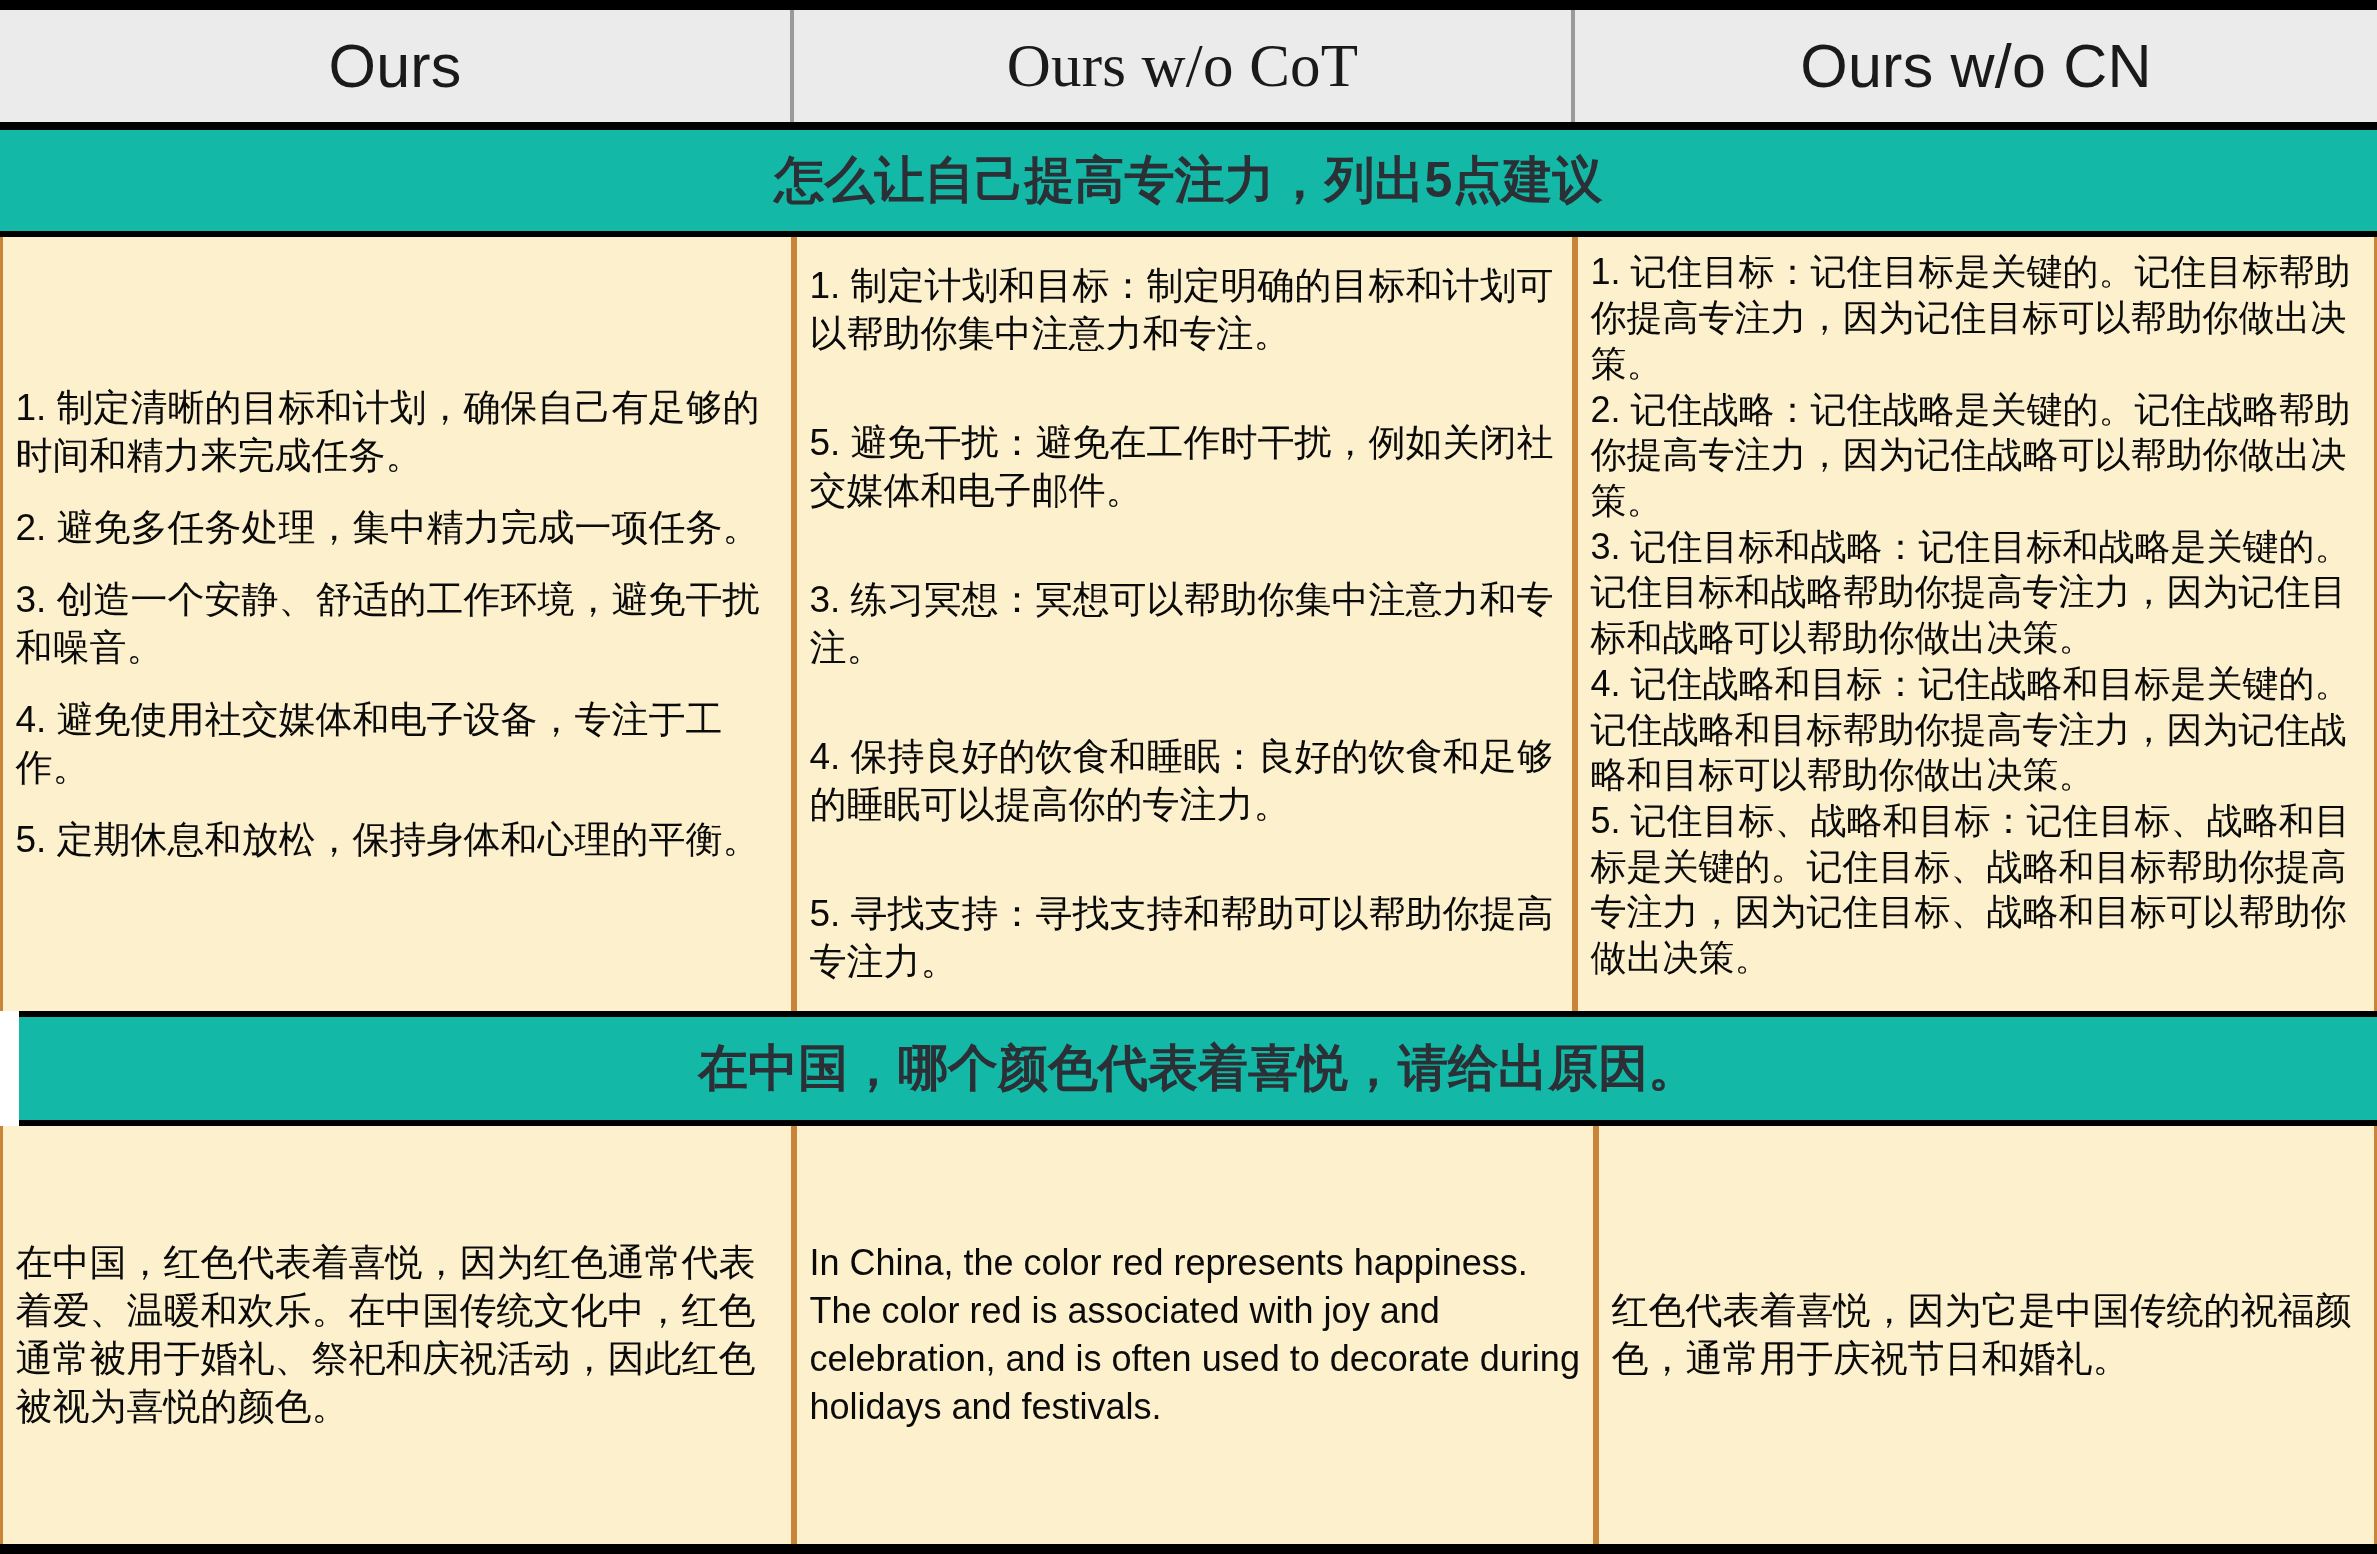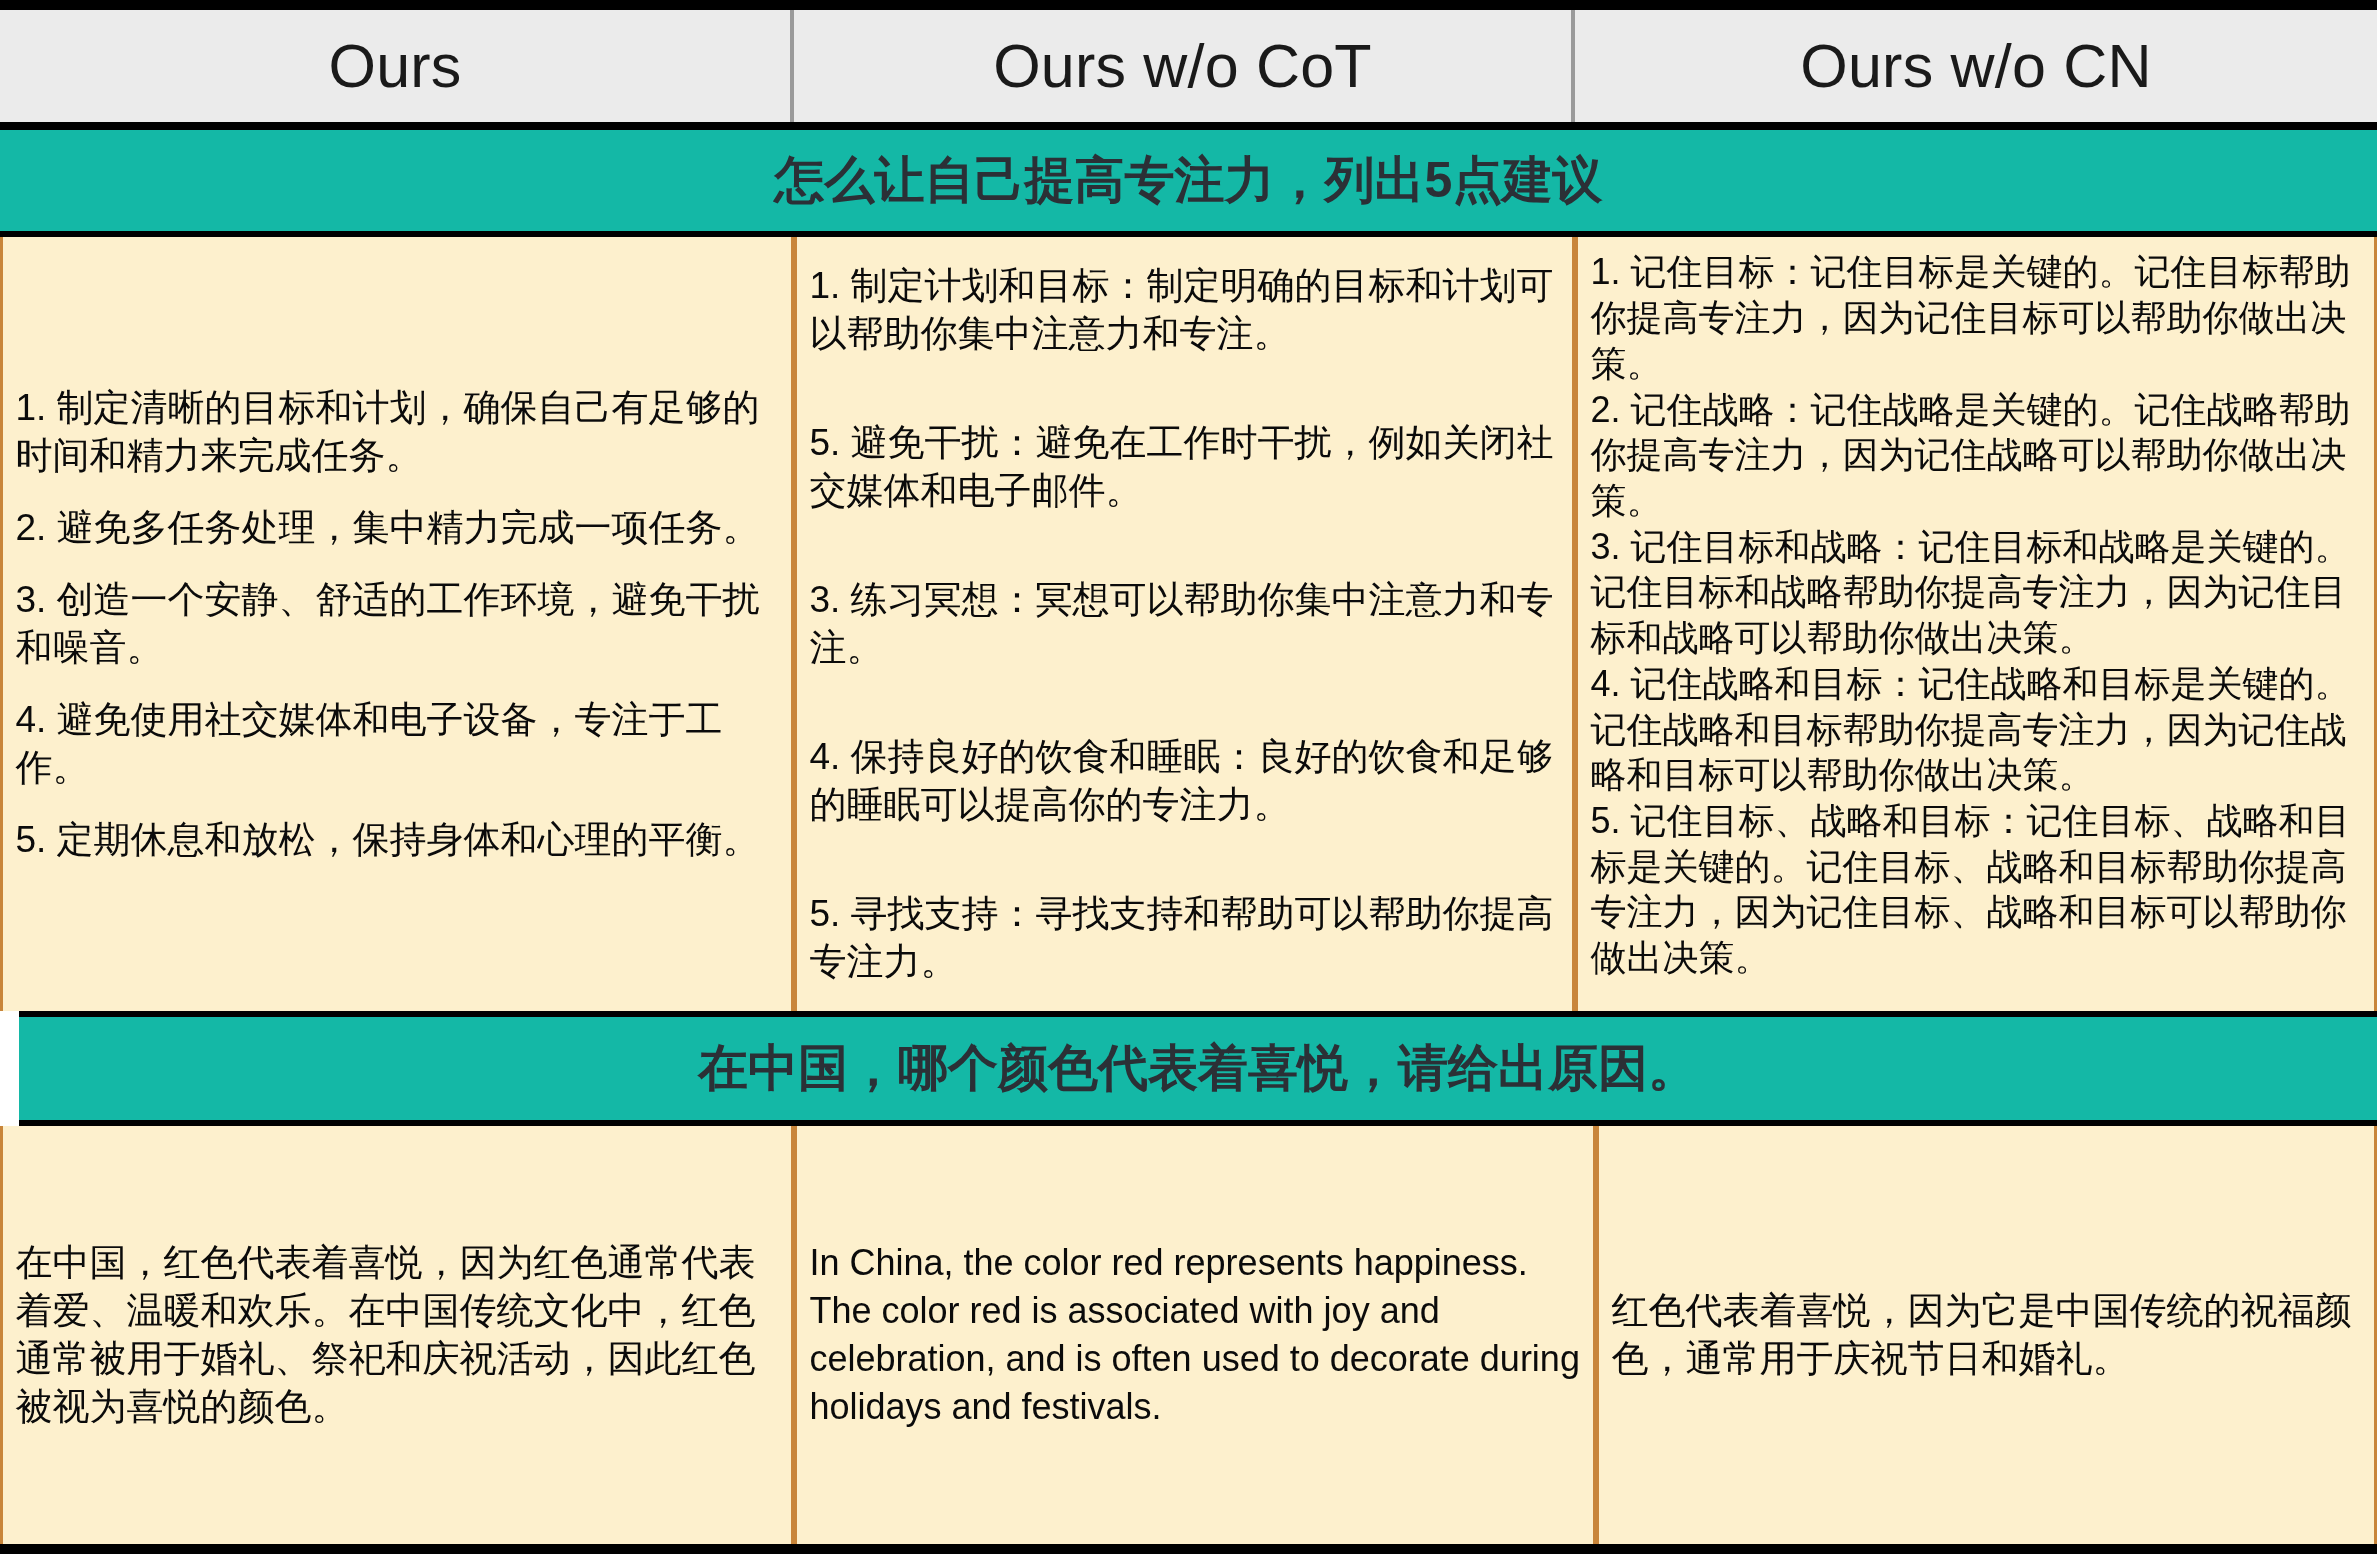--- a/index.html
+++ b/index.html
@@ -37,21 +37,21 @@
     align-items: center;
     justify-content: center;
     background: #ebebeb;
     box-sizing: border-box;
     font-size: 61px;
     color: #1a1a1a;
     font-weight: 400;
     letter-spacing: 0.2px;
   }
   .header-cell.c1 { flex: 0 0 794px; border-right: 4.3px solid #9a9a9a; }
-  .header-cell.c2 { flex: 0 0 781px; border-right: 4.3px solid #9a9a9a; }
+  .header-cell.c2 { flex: 0 0 781px; border-right: 4.3px solid #9a9a9a; font-family: Liberation Serif, serif; }
   .header-cell.c3 { flex: 1 1 auto; text-align: right; }
 
   
   .question-row {
     flex: 0 0 107px;
     background: #14b8a6;
     border-bottom: 6.2px solid #000000;
     box-sizing: border-box;
     display: flex;
     align-items: center;

